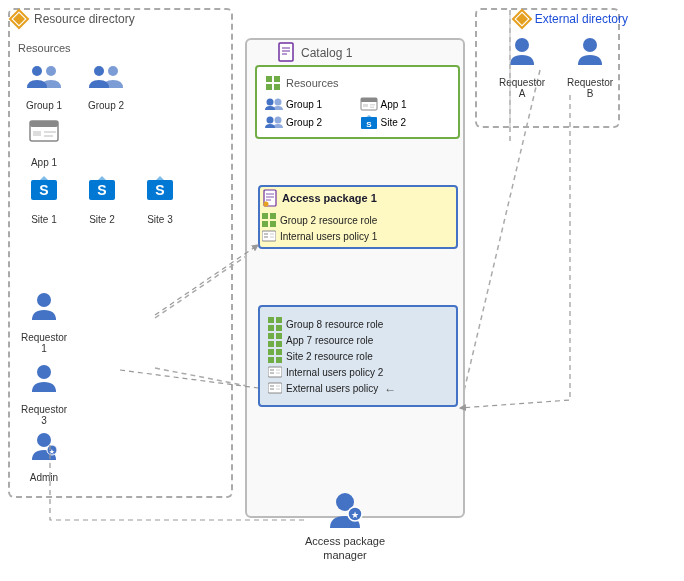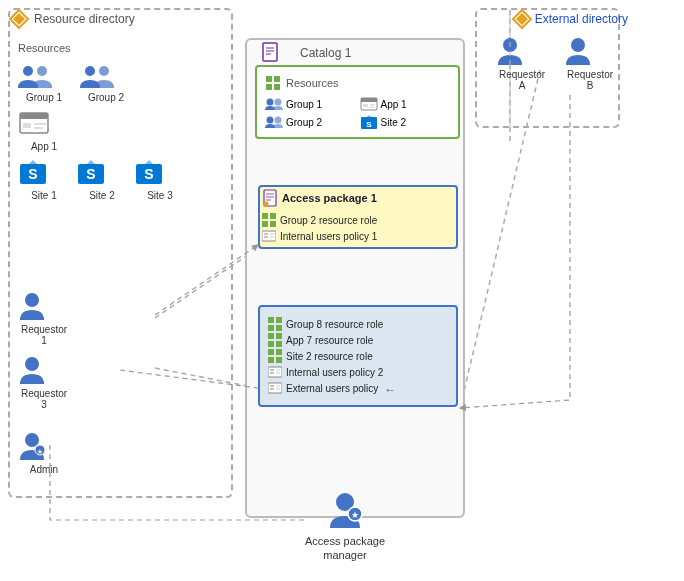--- a/index.html
+++ b/index.html
@@ -67,22 +67,23 @@
 
     .section-title {
       font-size: 11px;
       color: #555;
       margin-bottom: 8px;
     }
 
     .icon-item {
       display: flex;
       flex-direction: column;
+      align-items: center;
       width: 52px;
-      gap: 2px;
+      gap: 10px;
     }
 
     .icon-item span {
       font-size: 10px;
       text-align: center;
       color: #333;
     }
 
     
     .connector-svg {
@@ -223,21 +224,21 @@
         <path d="M2,30 Q2,20 14,20 Q26,20 26,30" fill="#4472c4"></path>
         <circle cx="22" cy="20" r="5" fill="#4472c4" stroke="#fff" stroke-width="1"></circle>
         <text x="22" y="24" font-size="7" text-anchor="middle" fill="white">★</text>
       </svg>
       <span>Admin</span>
     </div>
   </div>
 
   <div style="position:absolute; left:245px; top:38px; width:220px; height:480px; border:2px solid #bbb; border-radius:6px; background:#f9f9f9;"></div>
 
-  <div style="position:absolute; left:256px; top:42px; display:flex; align-items:center; gap:20px; font-size:12px; color:#555; background:#f9f9f9; padding:0 4px;">
+  <div style="position:absolute; left:272px; top:42px; display:flex; align-items:center; gap:5px; font-size:12px; color:#555; background:#f9f9f9; padding:0 4px;">
     <svg width="20" height="22" viewBox="0 0 20 22">
       <rect x="3" y="1" width="14" height="18" rx="1" fill="#fff" stroke="#7030a0" stroke-width="1.5"></rect>
       <line x1="6" y1="6" x2="14" y2="6" stroke="#7030a0" stroke-width="1"></line>
       <line x1="6" y1="9" x2="14" y2="9" stroke="#7030a0" stroke-width="1"></line>
       <line x1="6" y1="12" x2="11" y2="12" stroke="#7030a0" stroke-width="1"></line>
     </svg>
     <span>Catalog 1</span>
   </div>
 
   <div style="position:absolute; left:255px; top:65px; width:205px; border:2px solid #70ad47; border-radius:4px; background:#fff; padding:8px;">

